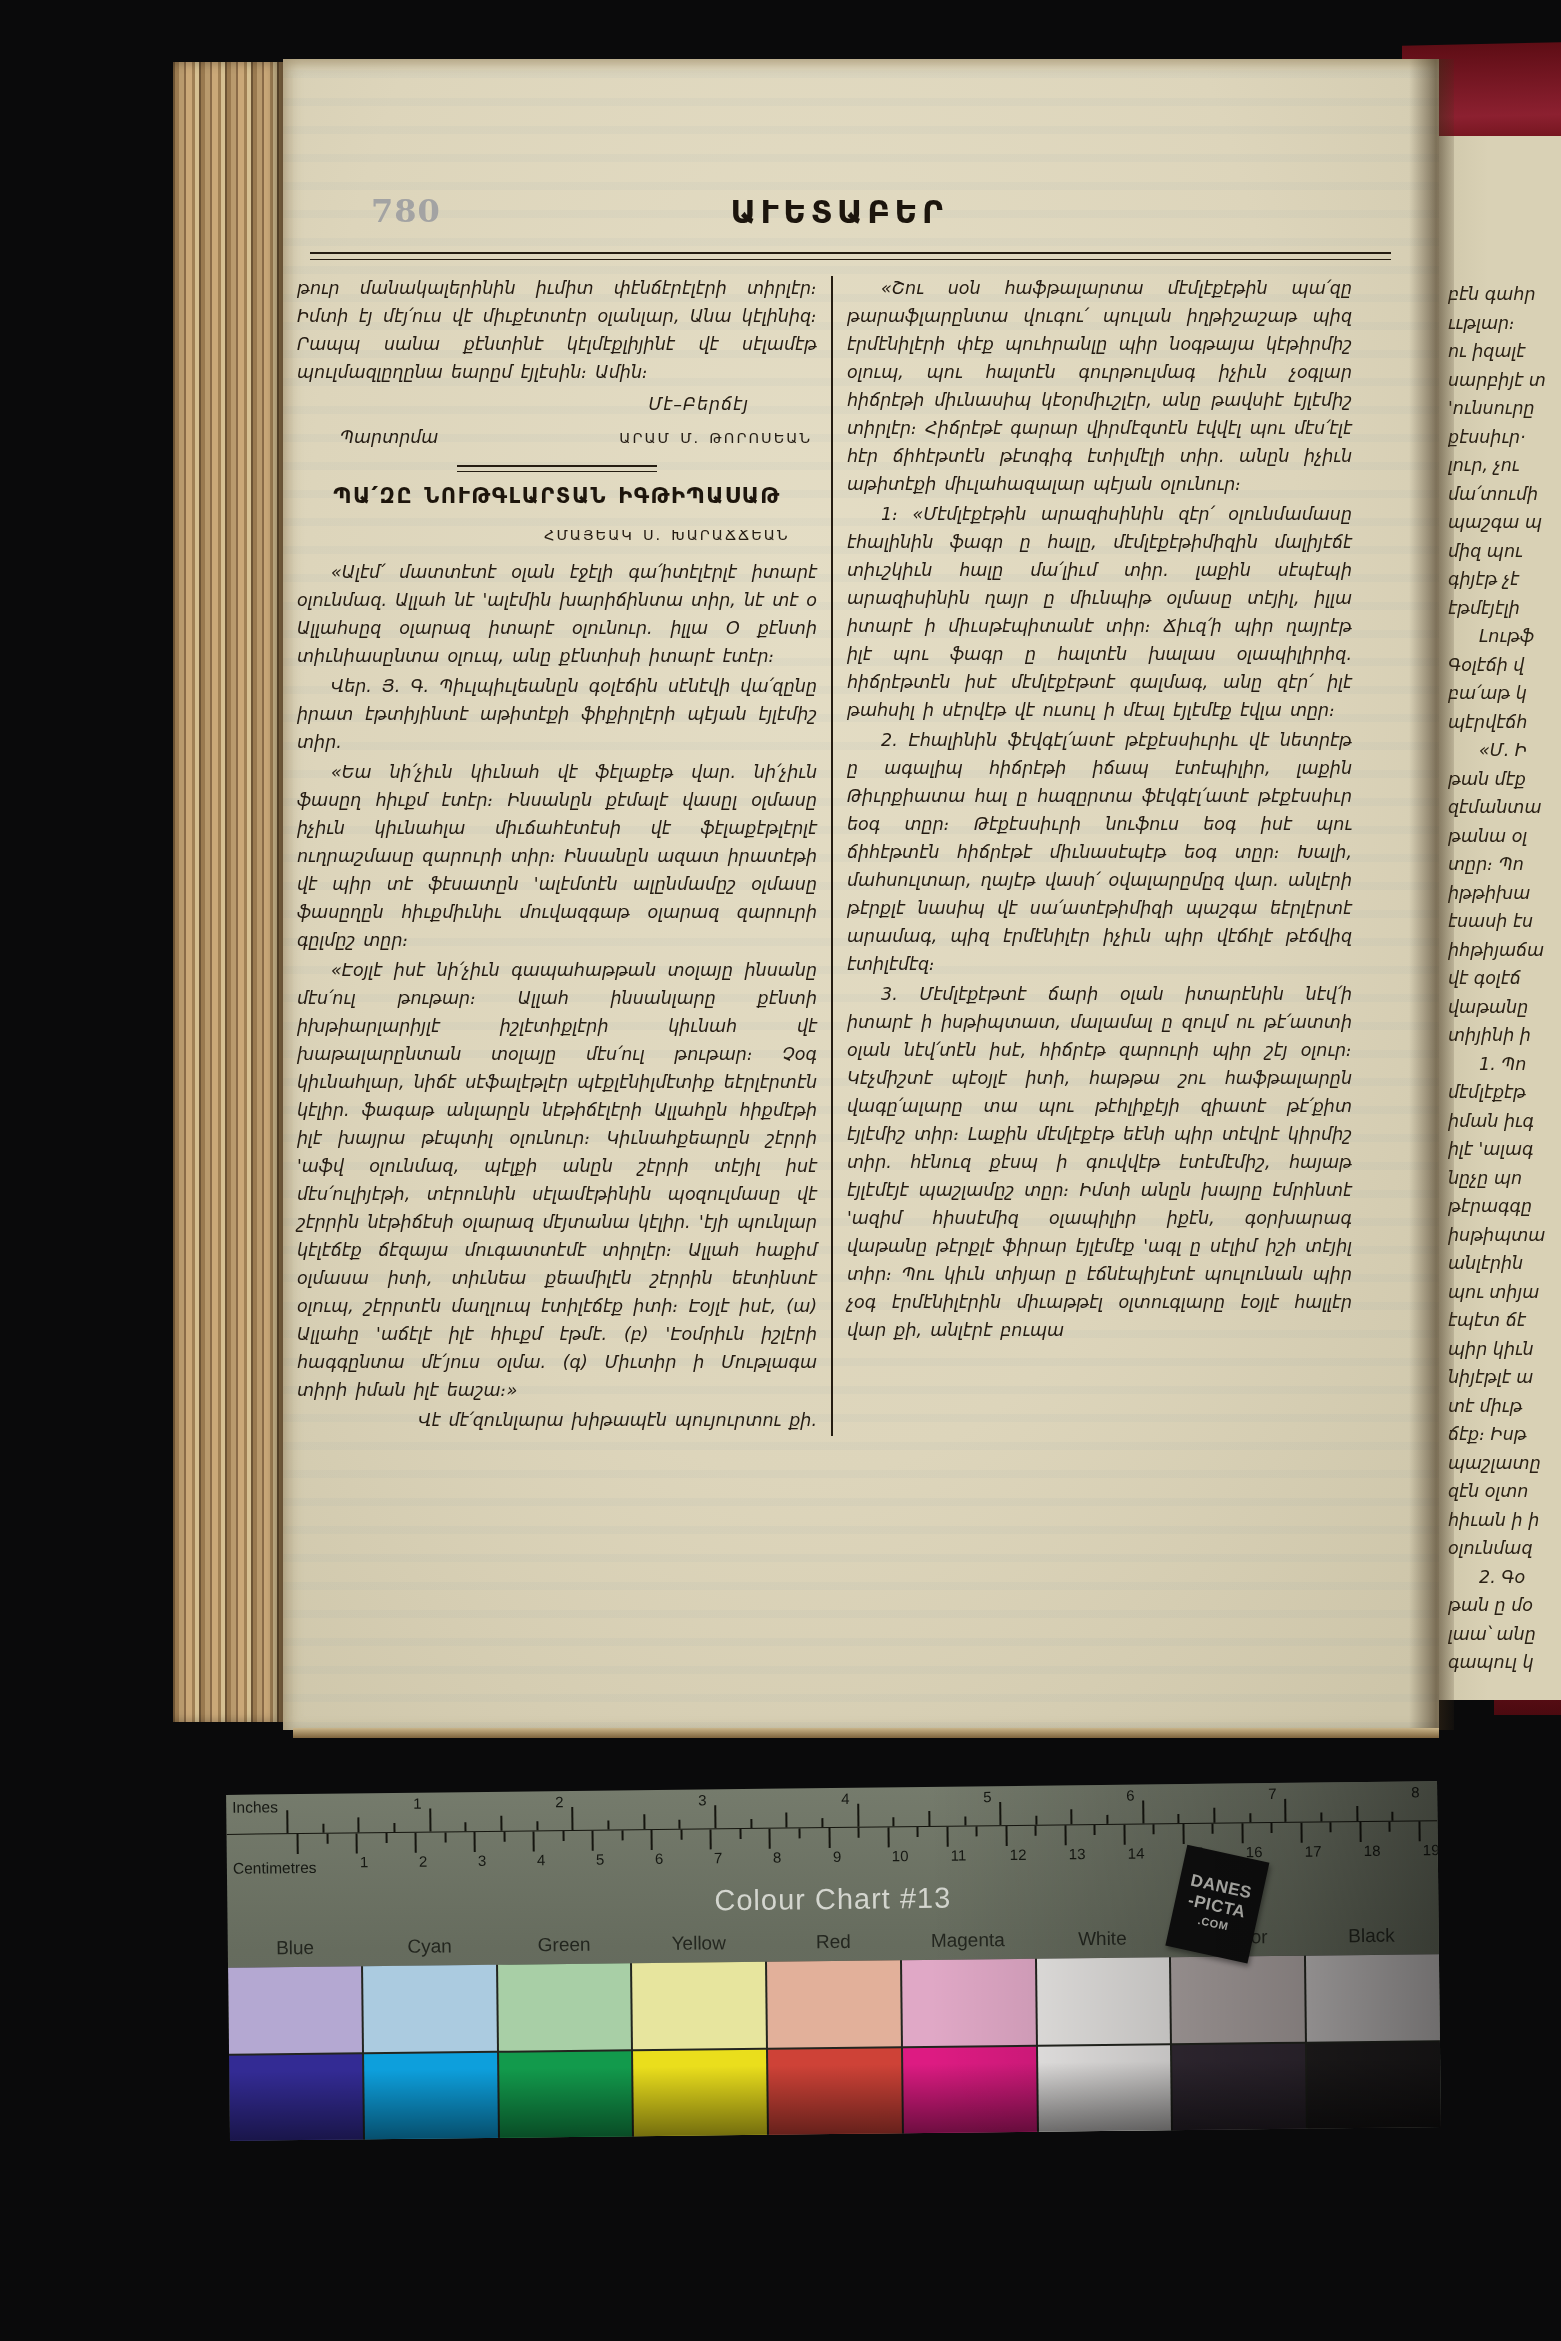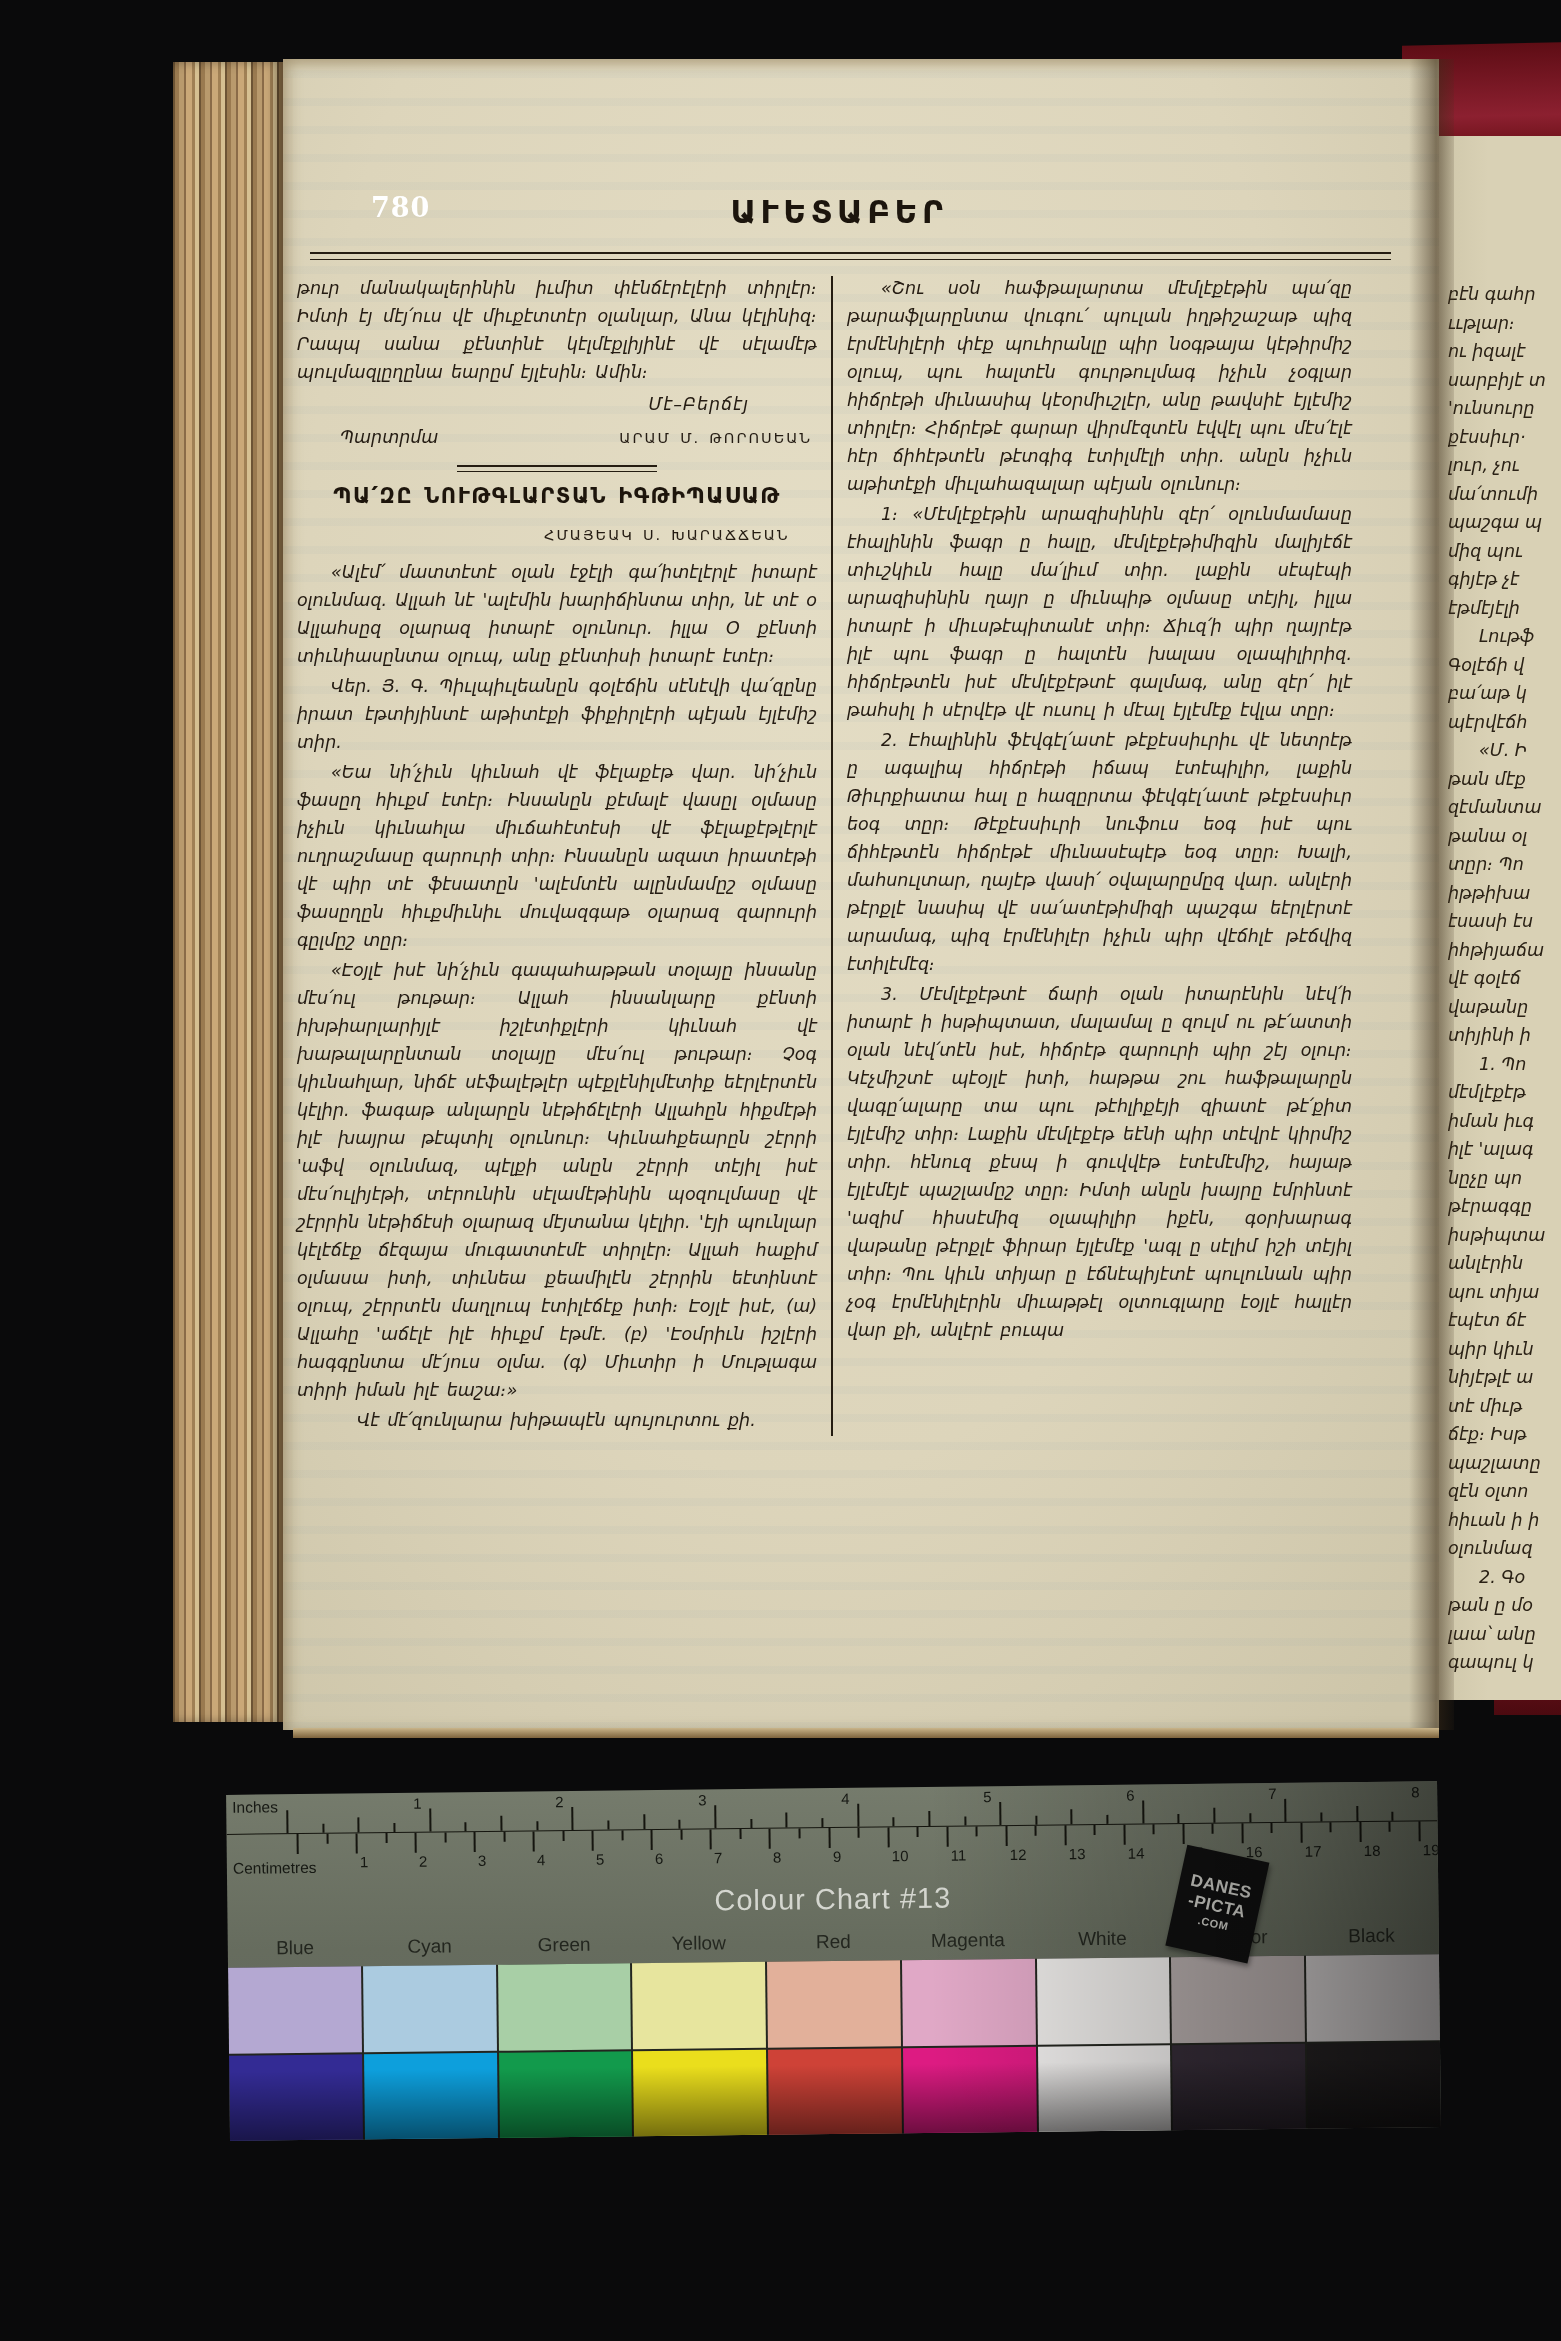--- a/index.html
+++ b/index.html
@@ -25,21 +25,21 @@
     box-shadow:inset 0 7px 10px rgba(120,95,55,.25), inset 7px 0 13px rgba(120,95,55,.30);}
   .right-page{position:absolute;left:1266px;top:88px;width:123px;height:1564px;
     background:linear-gradient(90deg,#cfc7aa,#d9d1b5 40%);overflow:hidden;}
   .gutter-shadow{position:absolute;left:1236px;top:11px;width:45px;height:1671px;
     background:linear-gradient(90deg,rgba(60,45,25,0) 0%,rgba(60,45,25,.55) 60%,rgba(60,45,25,.15) 100%);}
   .bottom-edge{position:absolute;left:120px;top:1680px;width:1146px;height:10px;
     background:linear-gradient(180deg,#c9b489,#7d633d);}
 
   
   .page-number{position:absolute;left:198px;top:144px;font-family:"DejaVu Serif",serif;
-    font-weight:bold;font-size:27px;color:#ffffff;letter-spacing:1px;}
+    font-weight:bold;font-size:32px;color:#a3a3a3;letter-spacing:1px;}
   .masthead{position:absolute;left:138px;top:146px;width:1056px;text-align:center;
     font-weight:bold;font-size:31.5px;color:#1c150d;letter-spacing:4.5px;transform:scaleY(1.04);}
   .mast-rule{position:absolute;left:137px;top:204px;width:1081px;height:4.5px;
     border-top:2px solid #241c11;border-bottom:1.5px solid #241c11;}
 
   .columns{position:absolute;left:124px;top:226px;width:1056px;display:flex;}
   .col{font-style:italic;font-size:17.5px;line-height:28px;color:#241b12;
        text-align:justify;word-spacing:2.5px;}
   .col1{width:520px;}
   .col-divider{width:2px;background:#241c11;margin:2px 14px 0 14px;align-self:stretch;}
@@ -50,21 +50,21 @@
   p.rnote{text-align:right;padding-right:68px;letter-spacing:1px;margin-top:4px;}
   .sigrow{display:flex;justify-content:space-between;align-items:baseline;
     padding:3px 5px 0 43px;}
   .sigrow .caps{font-style:normal;font-size:14.5px;letter-spacing:2px;color:#241b12;}
   .small-rule{width:200px;margin:13px auto 10px auto;height:3.5px;
     border-top:2px solid #241c11;border-bottom:1px solid #241c11;}
   p.title{font-style:normal;font-weight:bold;text-align:center;text-indent:0;
     font-size:21px;letter-spacing:1.5px;margin:3px 0 11px 0;color:#1d150c;}
   p.byline{font-style:normal;text-align:right;text-indent:0;font-size:14.5px;
     letter-spacing:2px;padding-right:27.5px;margin:5px 0 9px 0;}
-  p.pend{text-indent:60px;text-align:left;}
+  p.pend{text-indent:60px;text-align:right;}
 
   
   .sliver{position:absolute;left:9px;top:144px;width:160px;font-style:italic;
     font-size:17.5px;line-height:29px;color:#2a2115;white-space:nowrap;}
   .sliver div{height:28.5px;overflow:hidden;}
   .sliver .ind{padding-left:31px;}
 
   
   .chart{position:absolute;left:228px;top:1788px;width:1211px;height:346px;
     background:linear-gradient(180deg,#757b6c,#666c5e 45%,#5e645a);

